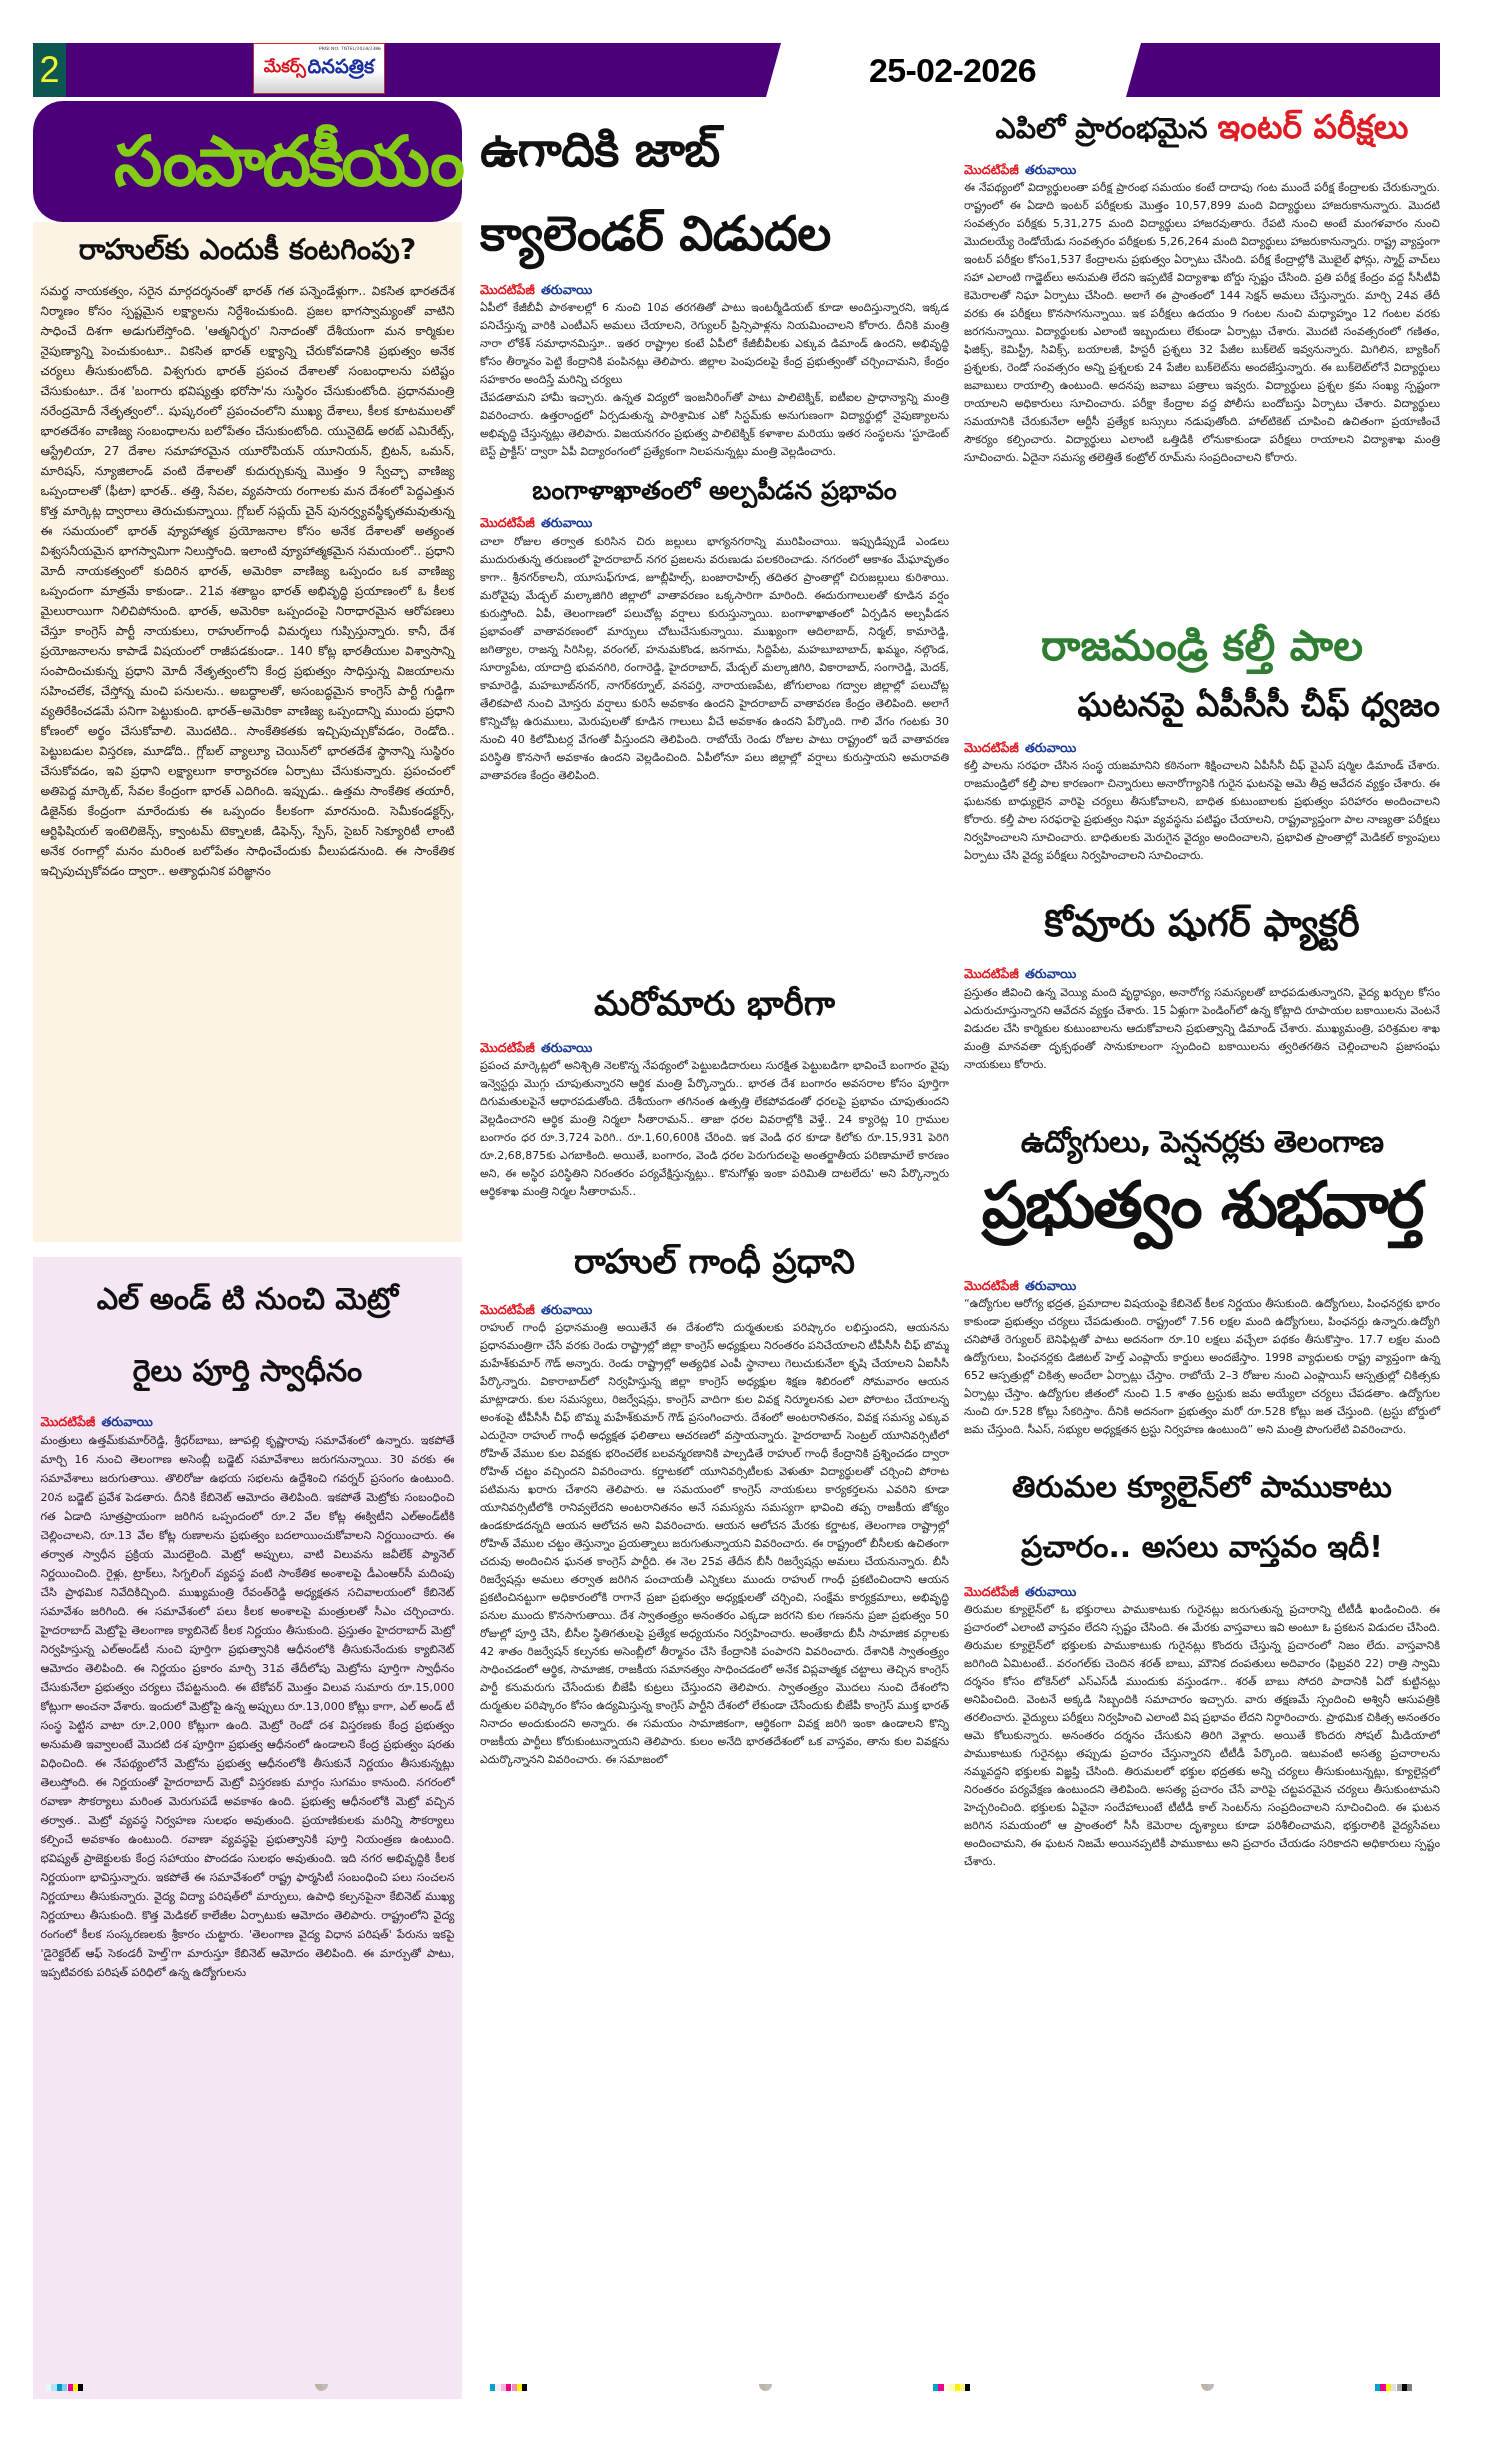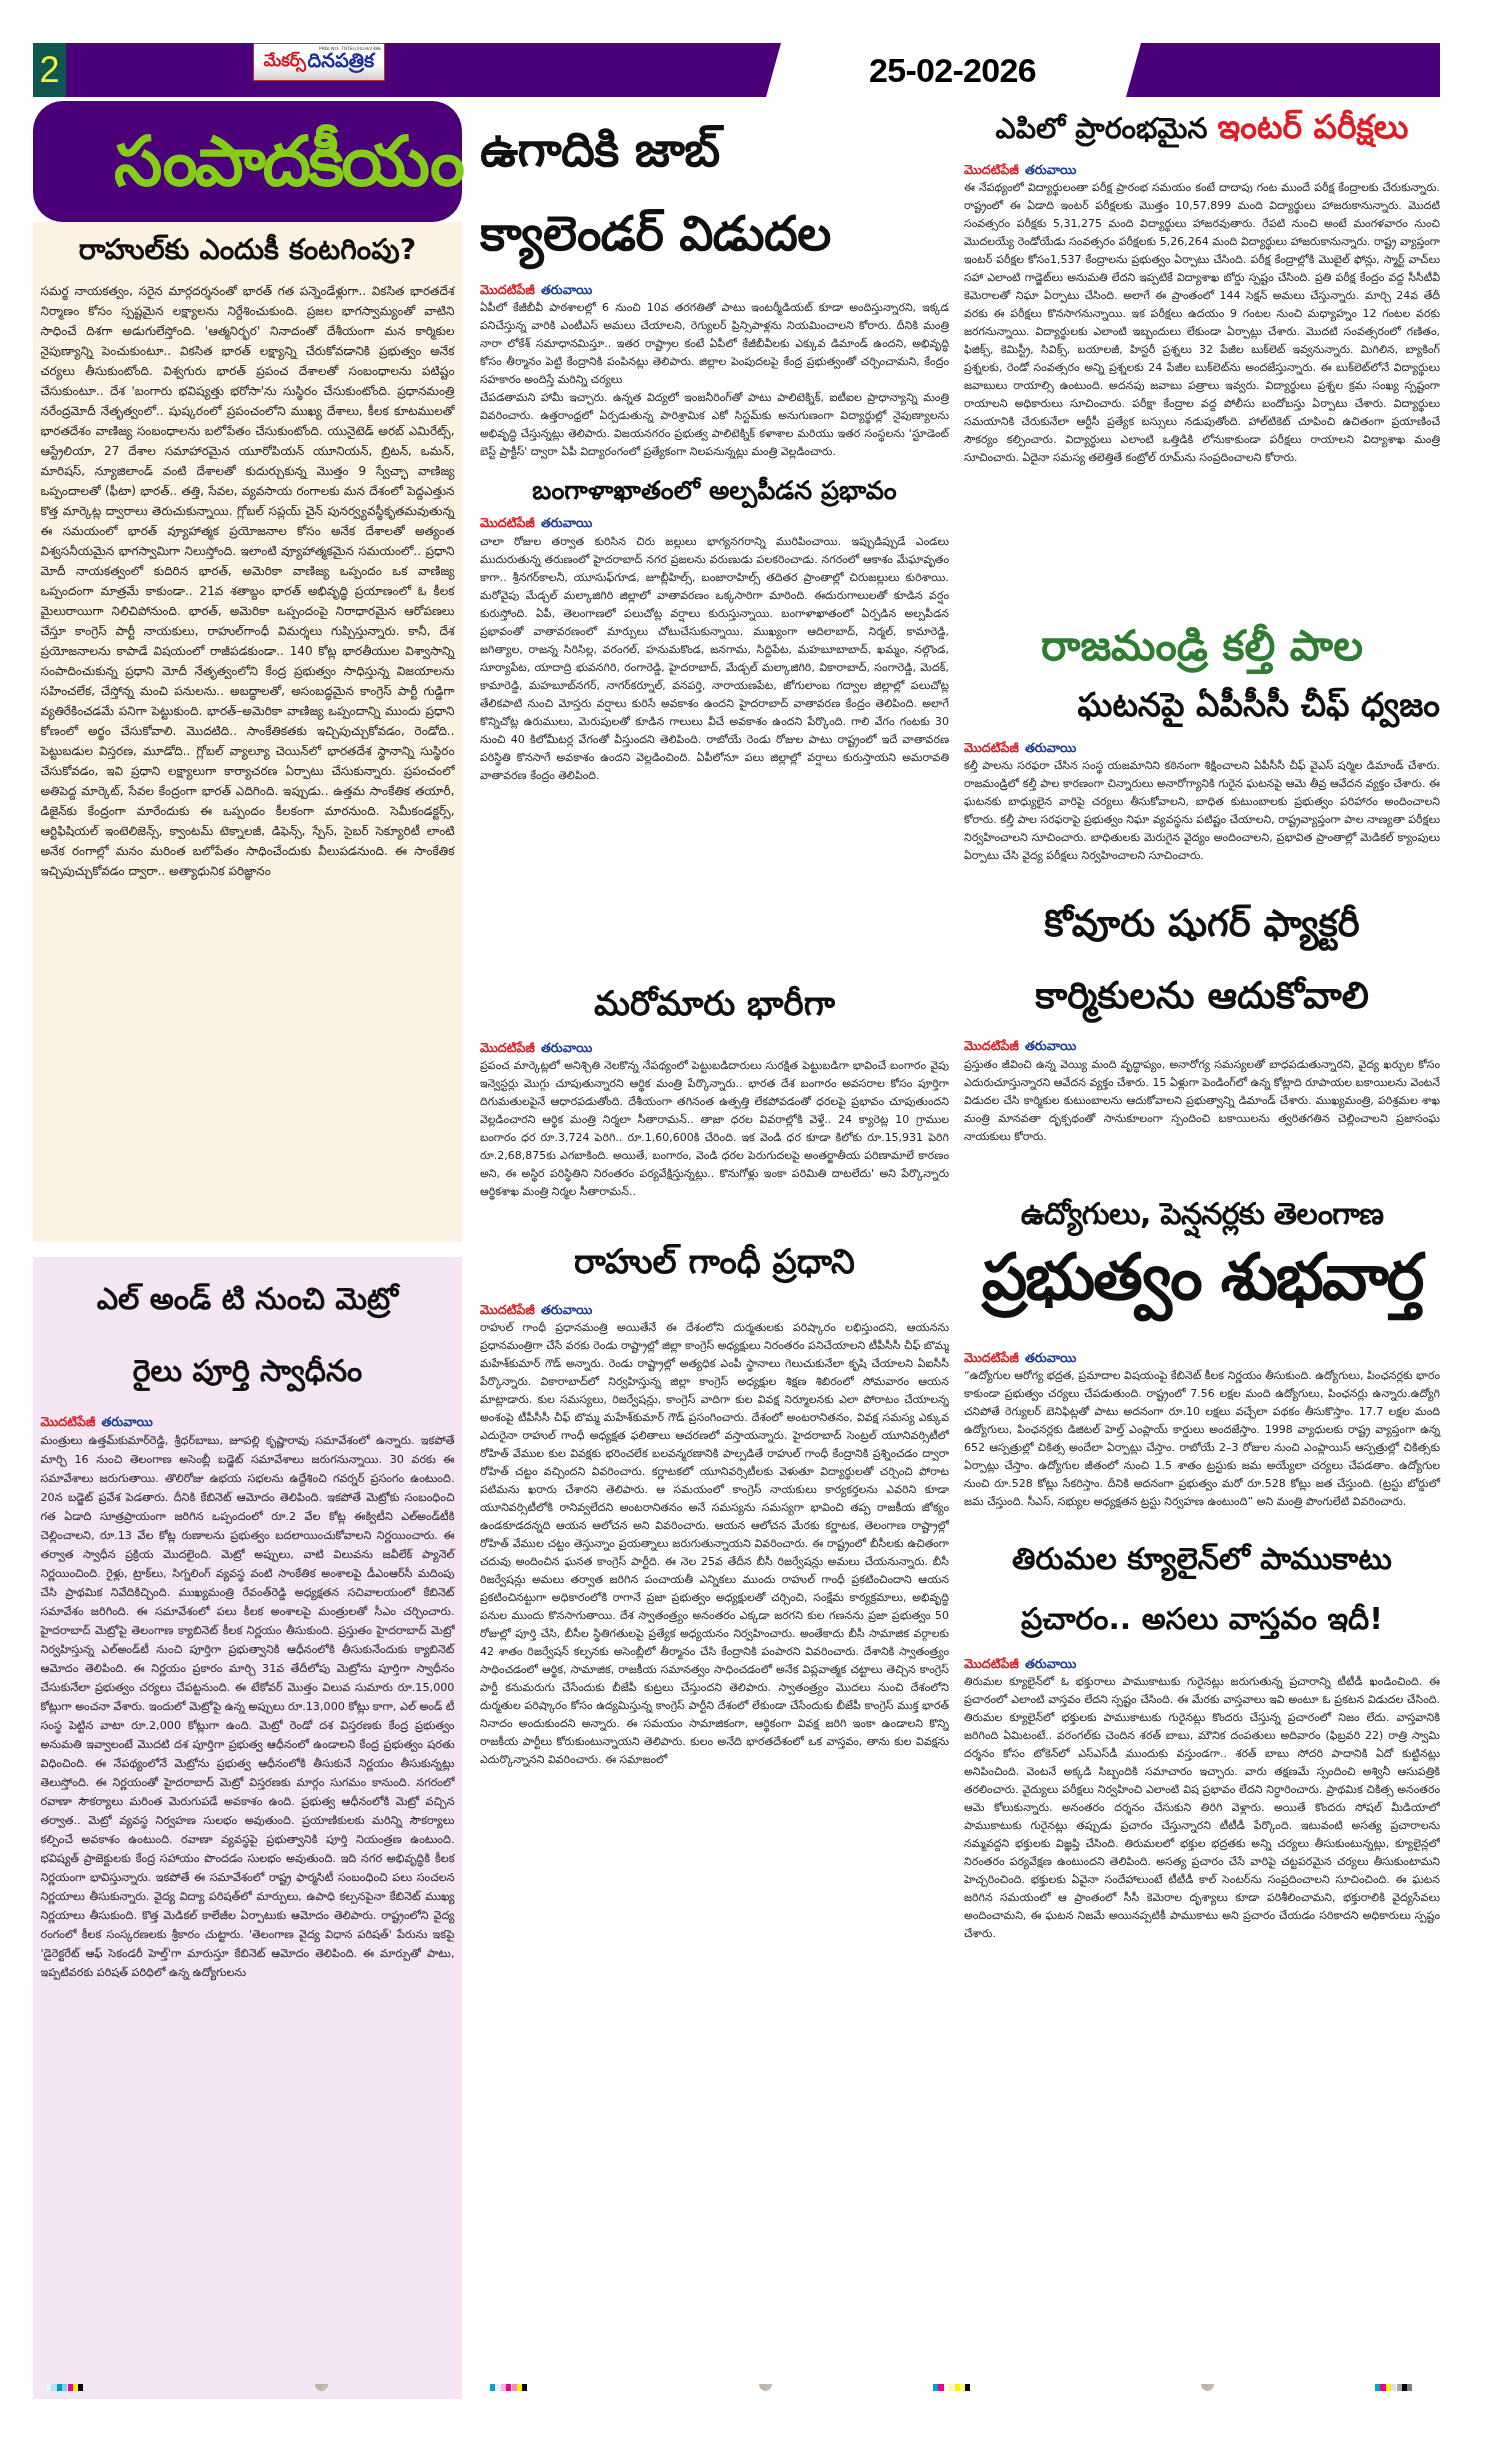--- a/index.html
+++ b/index.html
@@ -1,21 +1,21 @@
 <!DOCTYPE html>
 <html style="font-size:12px"><head>
 <meta charset="utf-8">
 <style>
   html,body{margin:0;padding:0;background:#fff;}
   body{width:1488px;height:2462px;position:relative;overflow:hidden;font-family:"DejaVu Sans",sans-serif;color:#111;}
   .abs{position:absolute;}
   
   #hdr{left:33px;top:43px;width:1407px;height:54px;background:#4b0079;}
   #pg{left:33px;top:43px;width:33px;height:54px;background:#0e5750;color:#f5f234;font:36px/54px "Liberation Sans",sans-serif;text-align:center;}
-  #logo{left:253px;top:43px;width:132px;height:38px;background:linear-gradient(#fff 55%,#cfcfcf);border:1.5px solid #c03030;box-sizing:border-box;display:flex;align-items:center;justify-content:center;gap:1.5px;}
+  #logo{left:253px;top:43px;width:132px;height:51px;background:linear-gradient(#fff 55%,#cfcfcf);border:1.5px solid #c03030;box-sizing:border-box;display:flex;align-items:center;justify-content:center;gap:1.5px;}
   #logo .a{color:#d5121b;font:bold 16.5px "DejaVu Sans",sans-serif;}
   #logo .b{color:#1a2fa0;font:bold 19.5px "DejaVu Sans",sans-serif;}
   #logo .reg{position:absolute;top:1.5px;right:3px;font:4.5px "DejaVu Sans",sans-serif;color:#333;}
   #datebox{left:766px;top:43px;width:375px;height:54px;background:#fff;clip-path:polygon(4% 0,100% 0,96% 100%,0 100%);}
   #date{left:780px;top:43px;width:345px;height:54px;font:bold 34px/54px "Liberation Sans",sans-serif;letter-spacing:-0.7px;text-align:center;color:#000;}
   
   .col{position:absolute;top:101px;}
   #c1{left:33px;width:429px;}
   #c2{left:480px;width:469px;}
   #c3{left:964px;width:476px;}
@@ -118,21 +118,20 @@
   <article style="margin-top:21px;">
     <div class="big3 green" style="font-size:42px;line-height:60px;">రాజమండ్రి కల్తీ పాల</div>
     <div class="big3" style="font-size:33px;line-height:57px;text-align:right;">ఘటనపై ఏపీసీసీ చీఫ్ ధ్వజం</div>
     <div class="kicker">
       <span class="k1">మొదటిపేజీ</span><span class="k2">తరువాయి</span>
     </div>
     <p class="body" style="margin:0;">కల్తీ పాలను సరఫరా చేసిన సంస్థ యజమానిని కఠినంగా శిక్షించాలని ఏపీసీసీ చీఫ్ వైఎస్ షర్మిల డిమాండ్ చేశారు. రాజమండ్రిలో కల్తీ పాల కారణంగా చిన్నారులు అనారోగ్యానికి గురైన ఘటనపై ఆమె తీవ్ర ఆవేదన వ్యక్తం చేశారు. ఈ ఘటనకు బాధ్యులైన వారిపై చర్యలు తీసుకోవాలని, బాధిత కుటుంబాలకు ప్రభుత్వం పరిహారం అందించాలని కోరారు. కల్తీ పాల సరఫరాపై ప్రభుత్వం నిఘా వ్యవస్థను పటిష్టం చేయాలని, రాష్ట్రవ్యాప్తంగా పాల నాణ్యతా పరీక్షలు నిర్వహించాలని సూచించారు. బాధితులకు మెరుగైన వైద్యం అందించాలని, ప్రభావిత ప్రాంతాల్లో మెడికల్ క్యాంపులు ఏర్పాటు చేసి వైద్య పరీక్షలు నిర్వహించాలని సూచించారు.</p>
   </article>
   <article style="margin-top:22.5px;">
     <div class="big3" style="font-size:37px;">కోవూరు షుగర్ ఫ్యాక్టరీ</div>
-    <div class="big3" style="font-size:37px;">కార్మికులను ఆదుకోవాలి</div>
     <div class="kicker">
       <span class="k1">మొదటిపేజీ</span><span class="k2">తరువాయి</span>
     </div>
     <p class="body" style="margin:0;">ప్రస్తుతం జీవించి ఉన్న వెయ్యి మంది వృద్ధాప్యం, అనారోగ్య సమస్యలతో బాధపడుతున్నారని, వైద్య ఖర్చుల కోసం ఎదురుచూస్తున్నారని ఆవేదన వ్యక్తం చేశారు. 15 ఏళ్లుగా పెండింగ్‌లో ఉన్న కోట్లాది రూపాయల బకాయిలను వెంటనే విడుదల చేసి కార్మికుల కుటుంబాలను ఆదుకోవాలని ప్రభుత్వాన్ని డిమాండ్ చేశారు. ముఖ్యమంత్రి, పరిశ్రమల శాఖ మంత్రి మానవతా దృక్పథంతో సానుకూలంగా స్పందించి బకాయిలను త్వరితగతిన చెల్లించాలని ప్రజాసంఘ నాయకులు కోరారు.</p>
   </article>
   <article style="margin-top:45px;">
     <div class="blkhl">ఉద్యోగులు, పెన్షనర్లకు తెలంగాణ</div>
     <div class="blkhl2">ప్రభుత్వం శుభవార్త</div>
     <div class="kicker" style="margin-top:30px;">
       <span class="k1">మొదటిపేజీ</span><span class="k2">తరువాయి</span>

